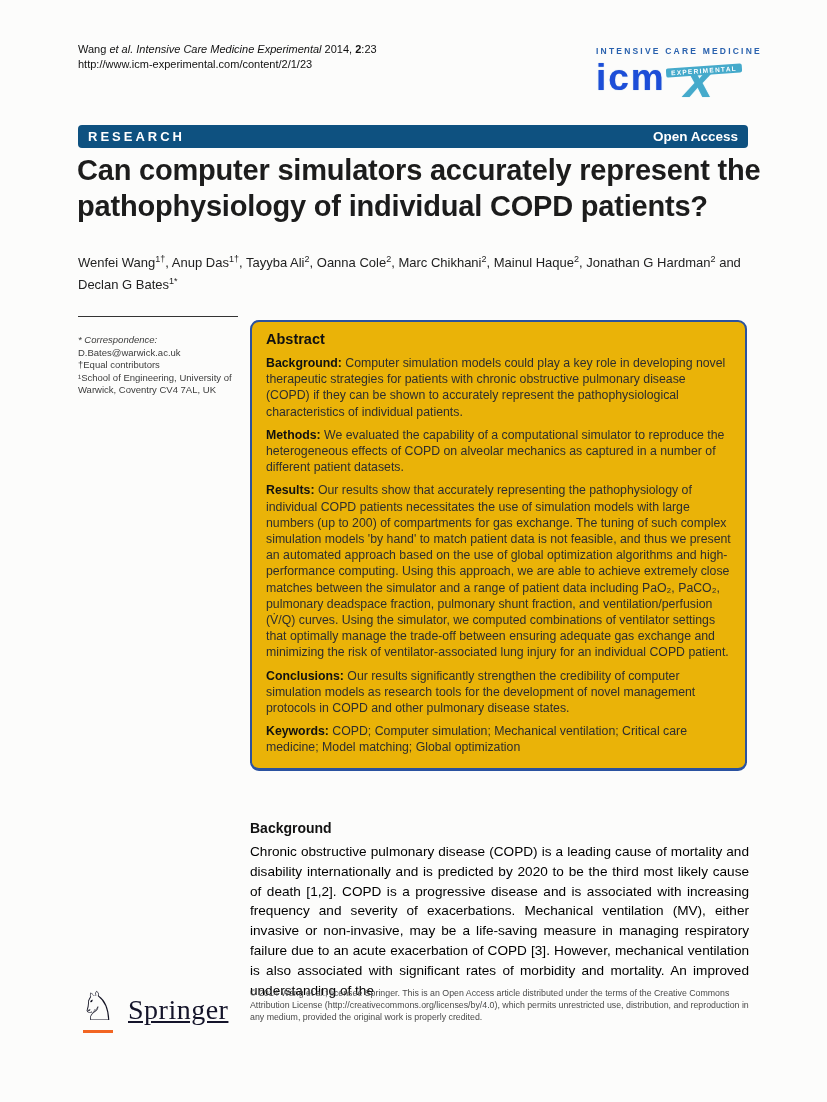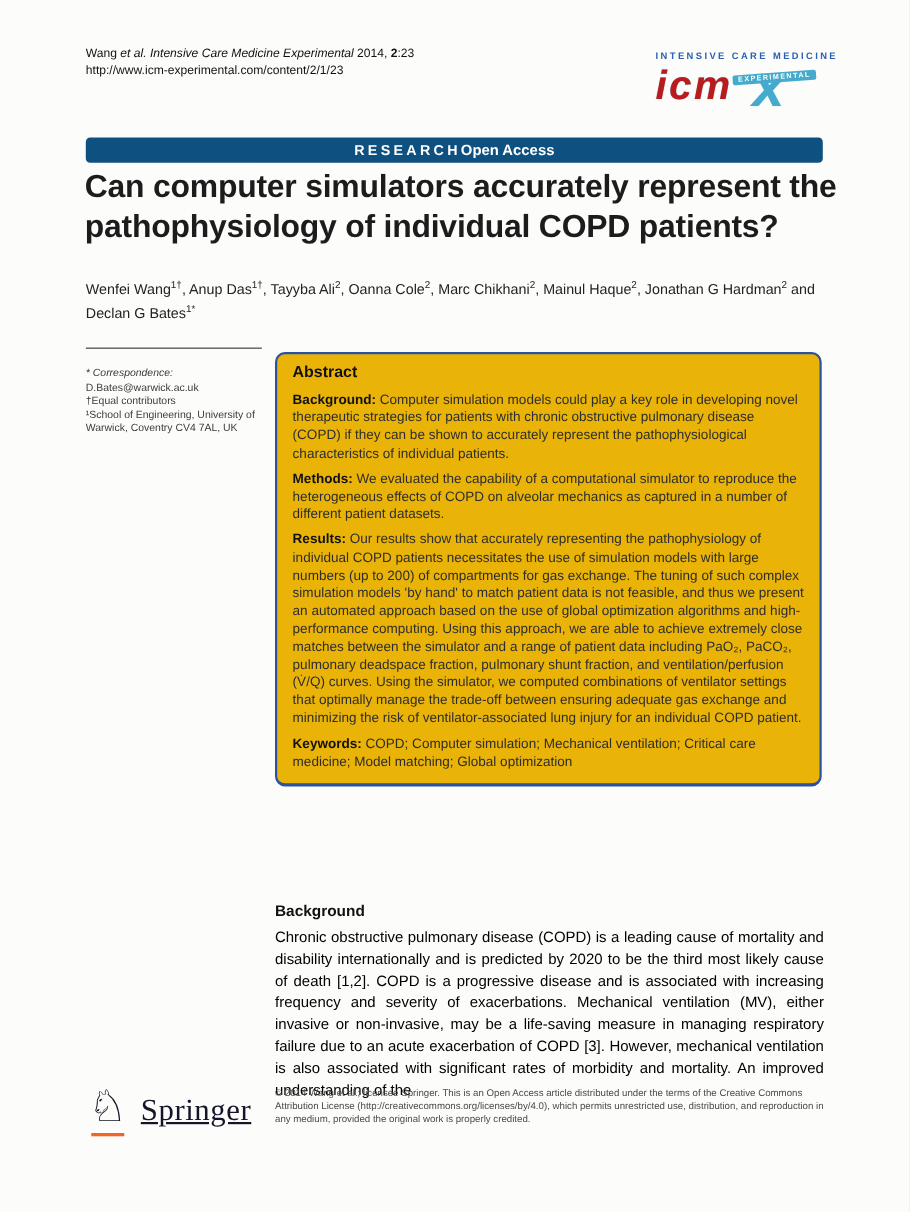--- a/index.html
+++ b/index.html
@@ -12,30 +12,30 @@
   
   .cite { position:absolute; left:78px; top:42px; font-size:11px; line-height:14.5px; color:#111; }
   .cite .it { font-style:italic; }
   .cite .vol { font-weight:bold; }
   .cite-url { font-size:11px; color:#111; text-decoration:none; }
 
   
   .logo { position:absolute; left:596px; top:46px; width:152px; height:62px; }
   .logo-top { font-size:8.5px; font-weight:bold; letter-spacing:2.2px; color:#2a62ae; white-space:nowrap; }
   .logo-row { position:relative; margin-top:1px; height:46px; }
-  .logo-icm { font-size:37px; font-weight:bold; color:#b91c1c; letter-spacing:2px; line-height:42px;
-              text-shadow:0 0 1px #7fa8d6;font-style:italic; }
+  .logo-icm { font-size:37px; font-weight:bold; color:#1d4ed8; letter-spacing:2px; line-height:42px;
+              text-shadow:0 0 1px #7fa8d6; }
   .logo-x { position:absolute; left:88px; top:-4px; font-size:52px; font-weight:bold; color:#45aacb;
             font-style:italic; line-height:52px; text-shadow:0 0 1px #8fd0e4; }
   .logo-exp { position:absolute; left:70px; top:9px; background:#45aacb; color:#fff; font-size:6.5px;
               font-weight:bold; letter-spacing:1.3px; padding:1px 5px; transform:rotate(-4deg); border-radius:2px; }
 
   
   .banner { position:absolute; left:78px; top:125px; width:670px; height:23px; background:#0e5180;
-            border-radius:4px; display:flex; align-items:center; justify-content:center;
+            border-radius:4px; display:flex; align-items:center; justify-content:space-between;
             padding:0 10px; color:#fff; }
   .banner-left { font-size:13px; font-weight:bold; letter-spacing:3px; }
   .banner-right { font-size:13.5px; font-weight:bold; }
 
   
   .title { position:absolute; left:77px; top:152px; width:690px; font-size:29px; line-height:36px;
            color:#1c1c1c; letter-spacing:-0.2px; }
   .authors { position:absolute; left:78px; top:250px; width:672px; font-size:13px; line-height:18px; color:#222; }
   .authors sup { font-size:9px; }
 
@@ -101,20 +101,21 @@
     <div class="line">D.Bates@warwick.ac.uk</div>
     <div class="line">†Equal contributors</div>
     <div class="line">¹School of Engineering, University of Warwick, Coventry CV4 7AL, UK</div>
   </div>
 
   <div class="abs-box">
     <div class="abs-title">Abstract</div>
     <p class="abs-p"><strong>Background:</strong> <span>Computer simulation models could play a key role in developing novel therapeutic strategies for patients with chronic obstructive pulmonary disease (COPD) if they can be shown to accurately represent the pathophysiological characteristics of individual patients.</span></p>
     <p class="abs-p"><strong>Methods:</strong> <span>We evaluated the capability of a computational simulator to reproduce the heterogeneous effects of COPD on alveolar mechanics as captured in a number of different patient datasets.</span></p>
     <p class="abs-p"><strong>Results:</strong> <span>Our results show that accurately representing the pathophysiology of individual COPD patients necessitates the use of simulation models with large numbers (up to 200) of compartments for gas exchange. The tuning of such complex simulation models 'by hand' to match patient data is not feasible, and thus we present an automated approach based on the use of global optimization algorithms and high-performance computing. Using this approach, we are able to achieve extremely close matches between the simulator and a range of patient data including PaO₂, PaCO₂, pulmonary deadspace fraction, pulmonary shunt fraction, and ventilation/perfusion (V̇/Q) curves. Using the simulator, we computed combinations of ventilator settings that optimally manage the trade-off between ensuring adequate gas exchange and minimizing the risk of ventilator-associated lung injury for an individual COPD patient.</span></p>
+    <p class="abs-p"><strong>Conclusions:</strong> <span>Our results significantly strengthen the credibility of computer simulation models as research tools for the development of novel management protocols in COPD and other pulmonary disease states.</span></p>
     <p class="abs-p"><strong>Keywords:</strong> <span>COPD; Computer simulation; Mechanical ventilation; Critical care medicine; Model matching; Global optimization</span></p>
   </div>
 
   <div class="body-sec">
     <div class="body-head">Background</div>
     <div class="body-text">Chronic obstructive pulmonary disease (COPD) is a leading cause of mortality and disability internationally and is predicted by 2020 to be the third most likely cause of death [1,2]. COPD is a progressive disease and is associated with increasing frequency and severity of exacerbations. Mechanical ventilation (MV), either invasive or non-invasive, may be a life-saving measure in managing respiratory failure due to an acute exacerbation of COPD [3]. However, mechanical ventilation is also associated with significant rates of morbidity and mortality. An improved understanding of the</div>
   </div>
 
   <div class="springer">
     <div class="springer-icon">

